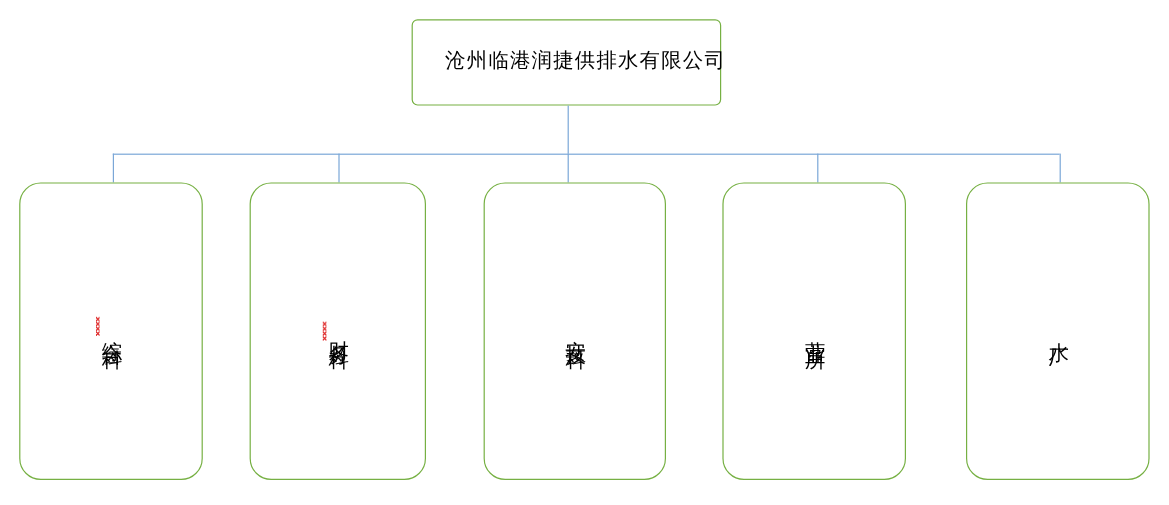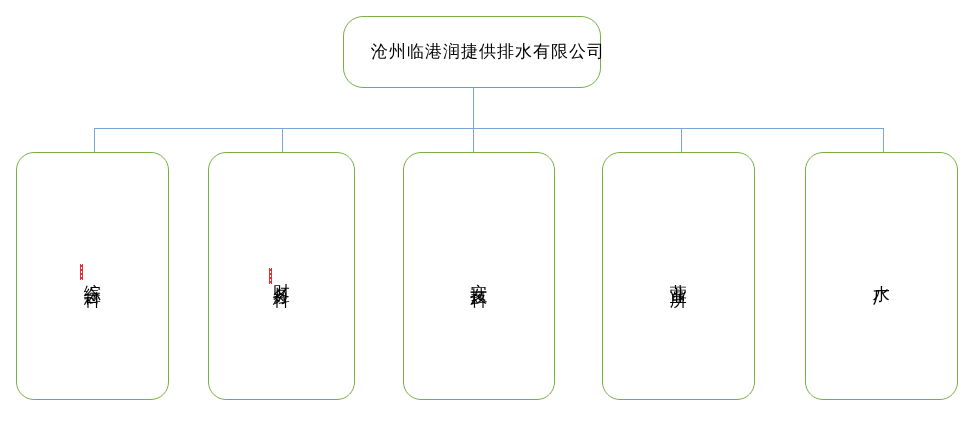--- a/index.html
+++ b/index.html
@@ -23,21 +23,21 @@
     position: absolute;
     box-sizing: border-box;
     background: #ffffff;
     border: 1.6px solid #76b043;
     border-radius: 18px;
     display: flex;
     align-items: center;
     justify-content: center;
   }
   .node.root {
-    border-radius: 20px;
+    border-radius: 5px;
     padding-left: 32px;
   }
 
   .node-label {
     color: #000000;
     font-size: 17px;
     line-height: 1.05;
     letter-spacing: 0.5px;
     white-space: nowrap;
   }

